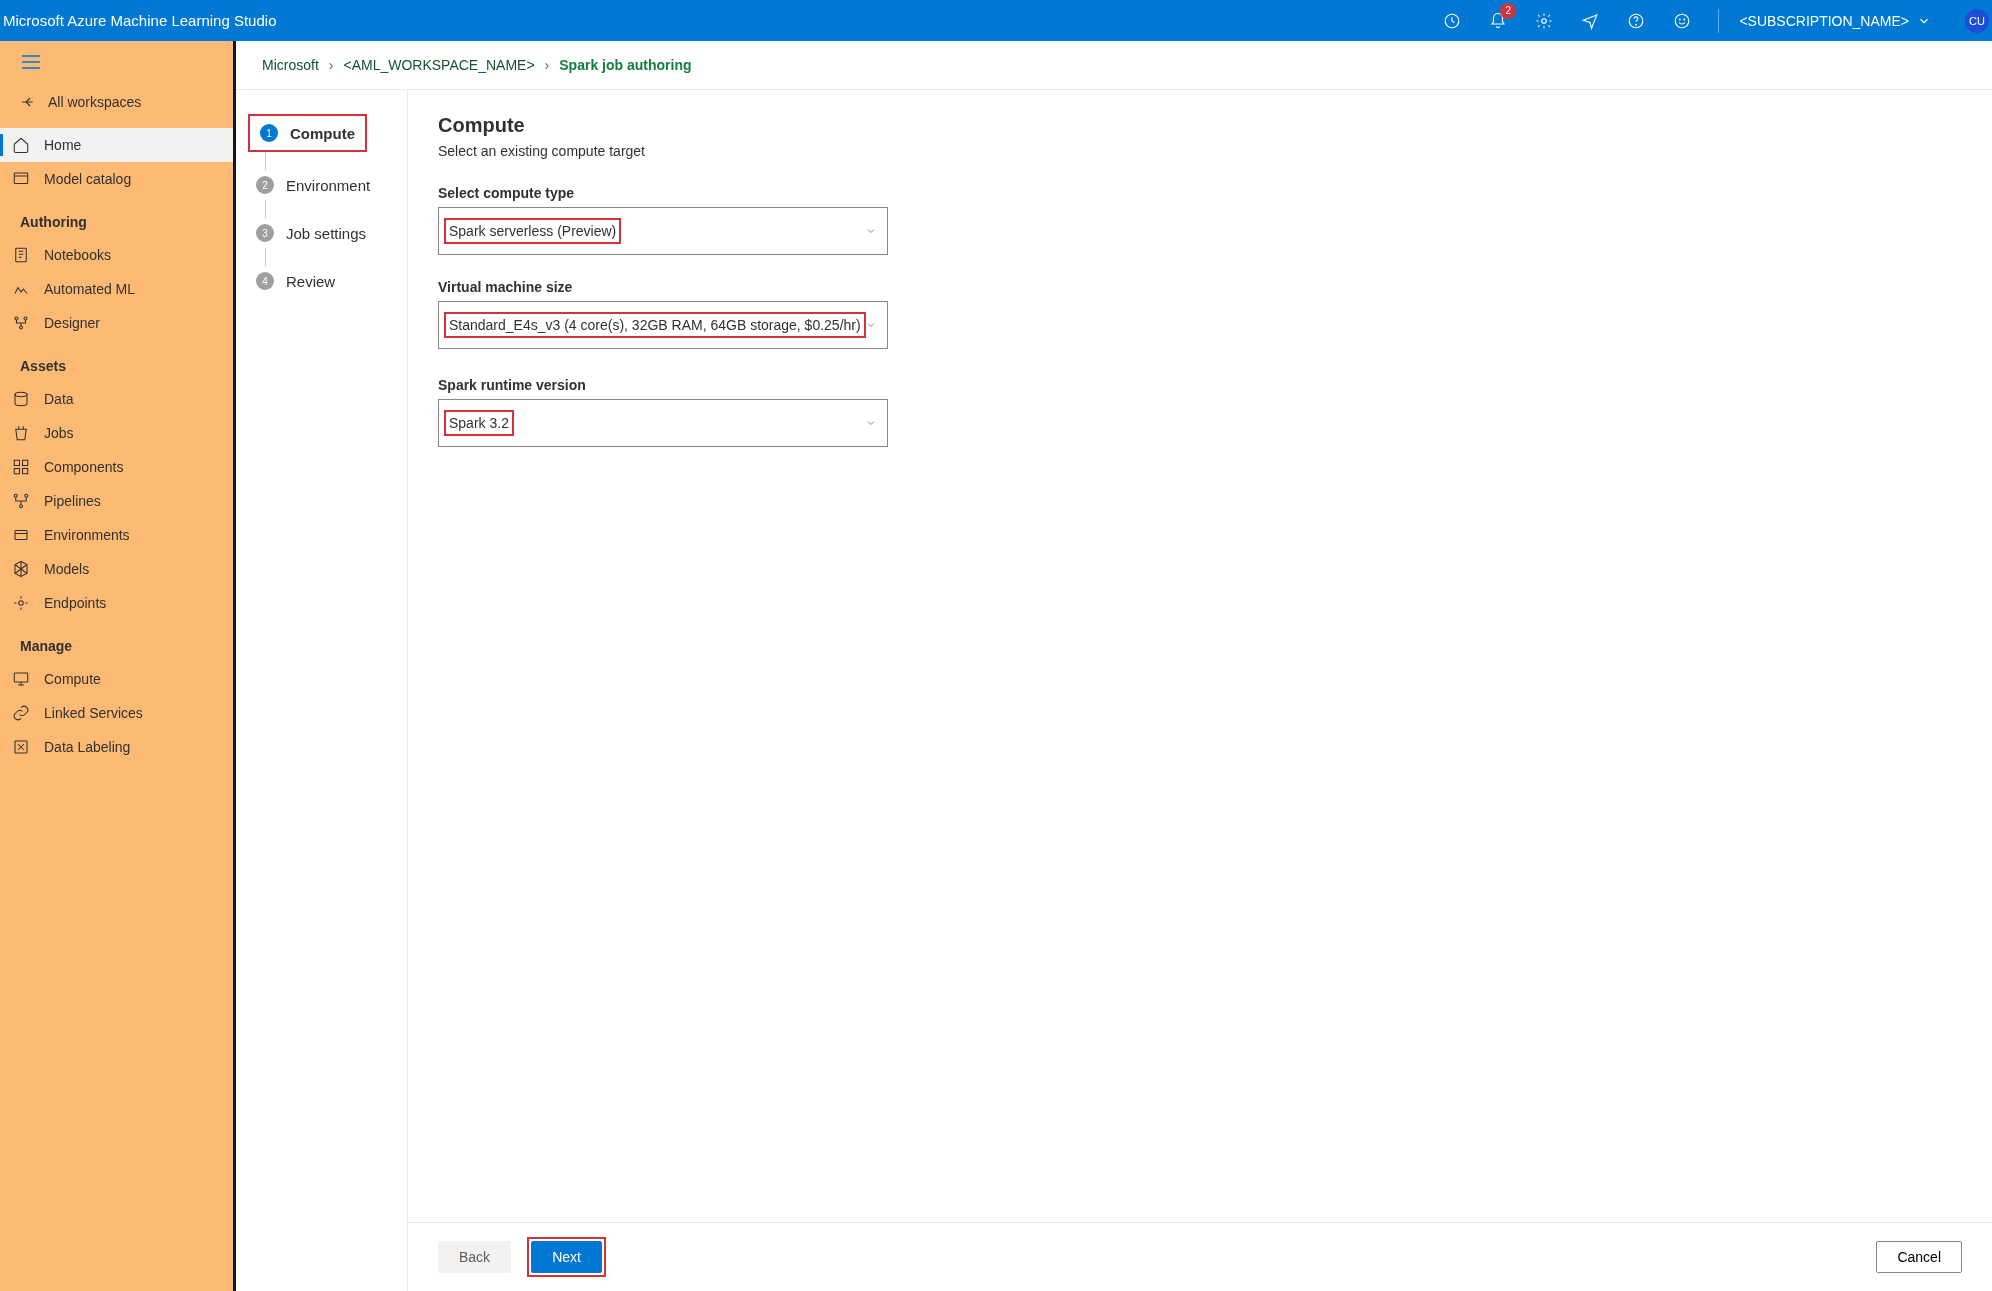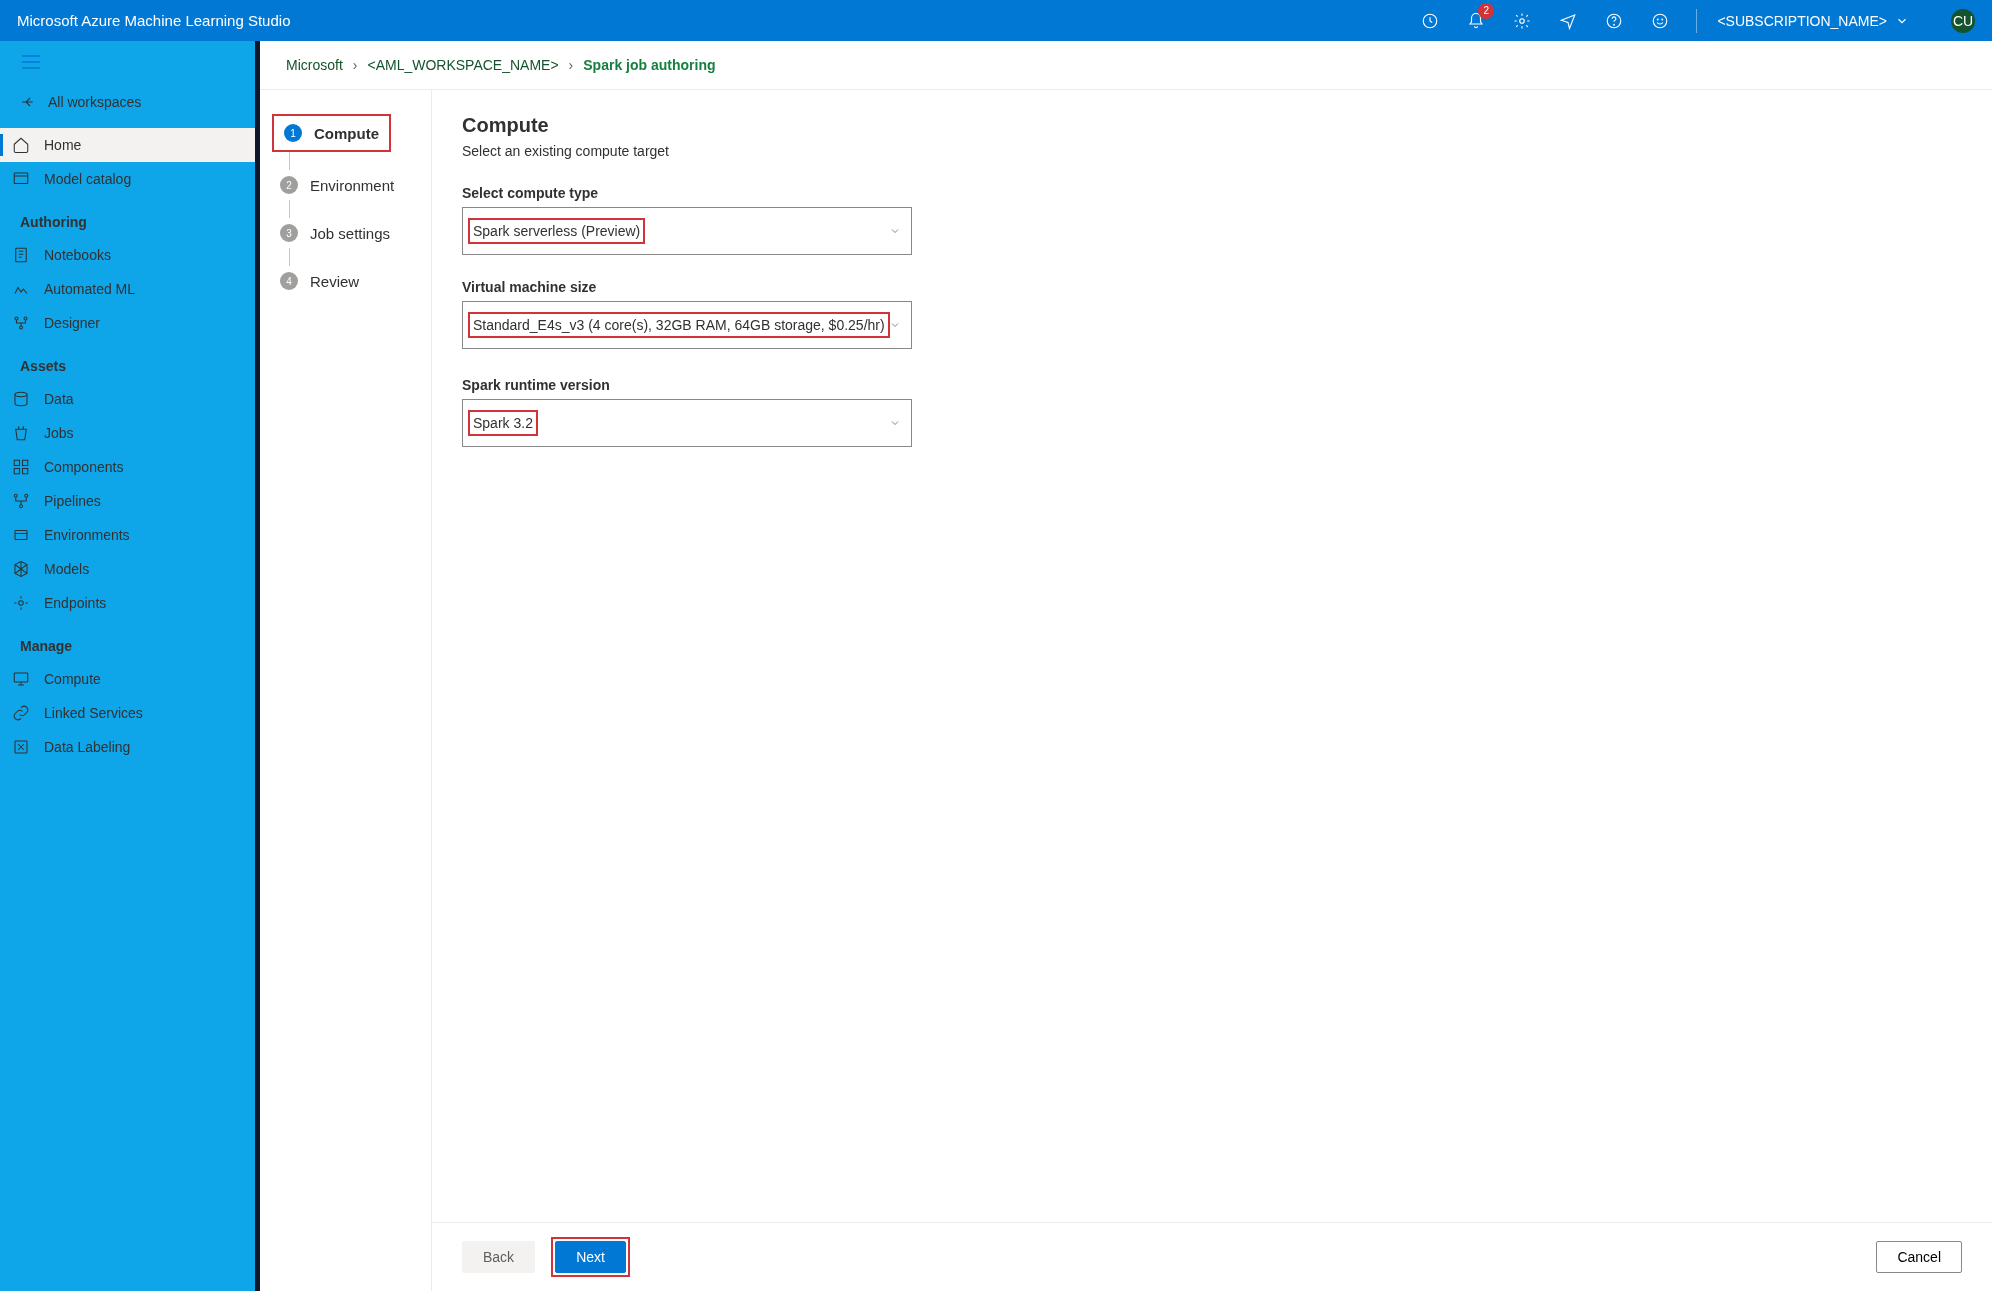--- a/index.html
+++ b/index.html
@@ -1,34 +1,34 @@
 <!DOCTYPE html>
 <html><head>
 <meta charset="utf-8">
 <style>
 * { margin: 0; padding: 0; box-sizing: border-box; font-family: "Segoe UI", -apple-system, sans-serif; }
 body { background: #fff; color: #323130; font-size: 14px; overflow: hidden; }
 
 
-.header { background: #0078d4; color: #fff; height: 41px; display: flex; align-items: center; padding: 0 17px; }
+.header { background: #0078d4; color: #fff; height: 41px; display: flex; align-items: center; padding: 0 3px; }
 .header-title { font-size: 15px; font-weight: 400; flex: 0 0 auto; }
 .header-spacer { flex: 1; }
 .header-icons { display: flex; align-items: center; gap: 14px; }
 .header-icon { width: 32px; height: 32px; display: flex; align-items: center; justify-content: center; cursor: pointer; position: relative; }
 .header-icon svg { width: 18px; height: 18px; stroke: #fff; fill: none; stroke-width: 1.5; }
 .badge { position: absolute; top: -2px; right: -2px; background: #d13438; color: #fff; font-size: 10px; border-radius: 50%; width: 16px; height: 16px; display: flex; align-items: center; justify-content: center; }
 .header-divider { width: 1px; height: 24px; background: rgba(255,255,255,0.4); margin: 0 6px; }
 .subscription { display: flex; align-items: center; gap: 8px; cursor: pointer; font-size: 14px; }
-.avatar { width: 24px; height: 24px; border-radius: 50%; background: #14532d; color: #fff; font-size: 14px; display: flex; align-items: center; justify-content: center; margin-left: 28px; }
+.avatar { width: 24px; height: 24px; border-radius: 50%; background: #1d4ed8; color: #fff; font-size: 11px; display: flex; align-items: center; justify-content: center; margin-left: 20px; }
 
 
 .main-row { display: flex; height: calc(100vh - 41px); }
 
 
-.sidebar { width: 260px; border-right: 5px solid #0f172a; overflow-y: auto; background: #0ea5e9; }
+.sidebar { width: 236px; border-right: 3px solid #0f172a; overflow-y: auto; background: #fdba74; }
 .hamburger { padding: 14px 22px; cursor: pointer; }
 .hamburger svg { width: 18px; height: 14px; stroke: #0078d4; stroke-width: 1.5; }
 .all-ws { display: flex; align-items: center; gap: 12px; padding: 8px 20px 18px; cursor: pointer; font-size: 14px; }
 .all-ws svg { width: 16px; height: 16px; stroke: #323130; fill: none; stroke-width: 1.6; }
 .nav-item { display: flex; align-items: center; gap: 14px; padding: 8px 12px; cursor: pointer; font-size: 14px; position: relative; }
 .nav-item.active { background: #f3f2f1; }
 .nav-item.active::before { content: ""; position: absolute; left: 0; top: 6px; bottom: 6px; width: 3px; background: #0078d4; }
 .nav-item svg { width: 18px; height: 18px; stroke: #323130; fill: none; stroke-width: 1.4; flex-shrink: 0; }
 .nav-section { padding: 18px 20px 8px; font-weight: 600; font-size: 14px; }
 

